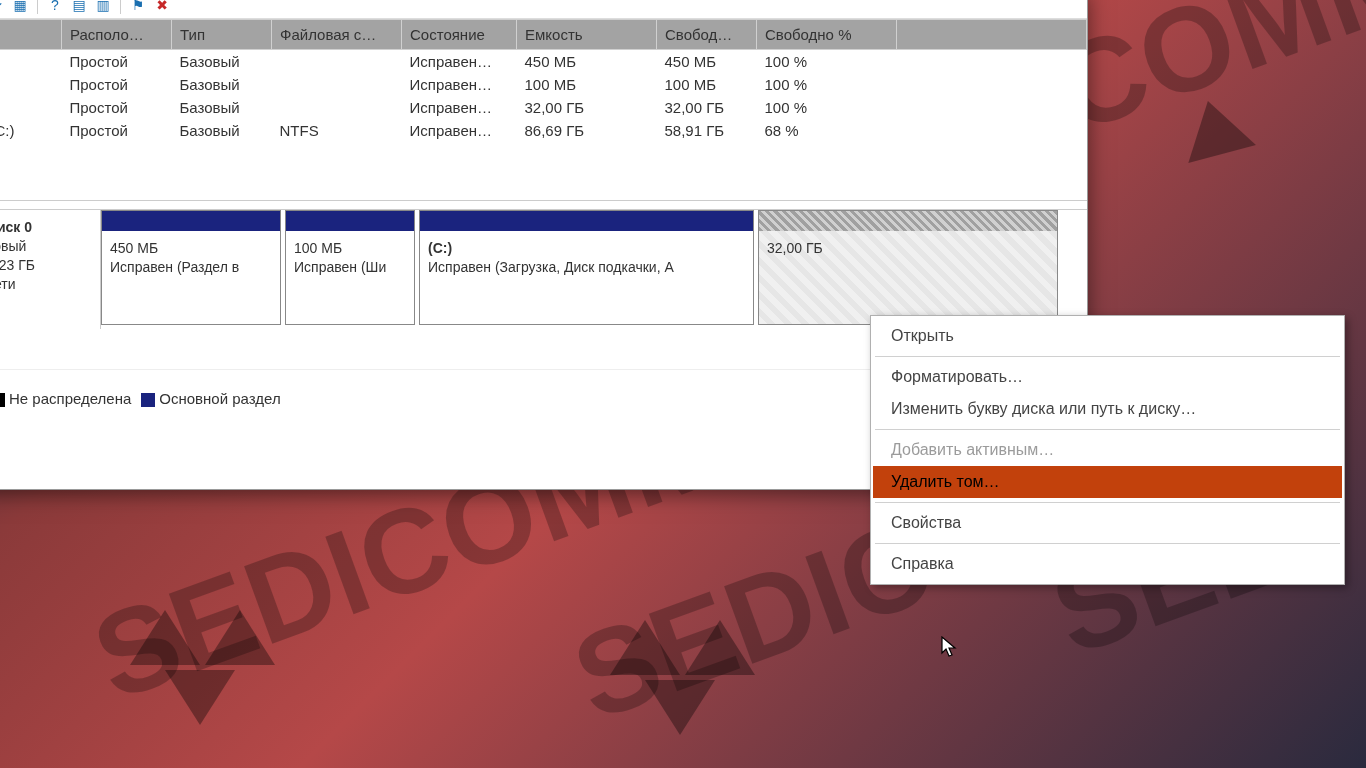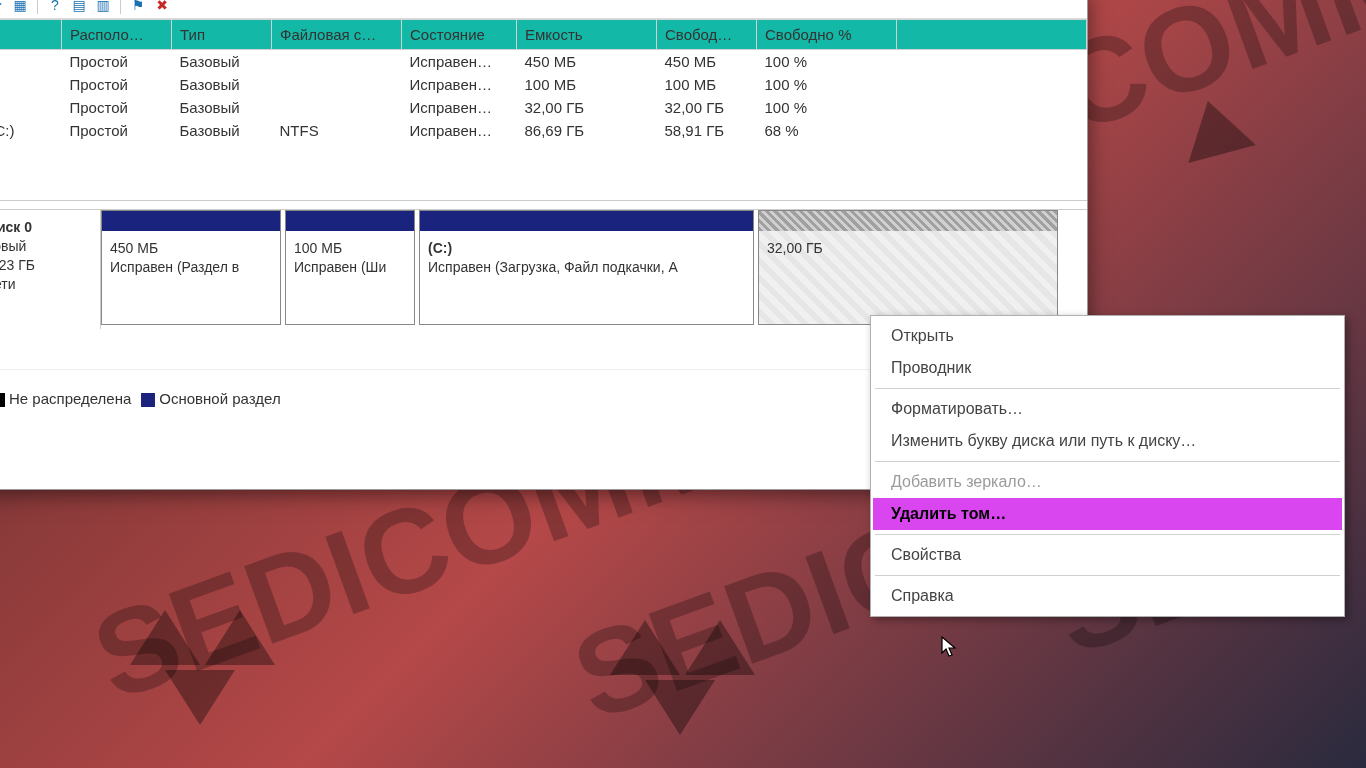--- a/index.html
+++ b/index.html
@@ -74,21 +74,21 @@
   table.vol {
     width: 100%;
     border-collapse: collapse;
     font-size: 15px;
   }
   table.vol th {
     text-align: left;
     font-weight: 400;
     padding: 6px 8px;
     border: 1px solid #d0d0d0;
-    background: #14b8a6;
+    background: #a3a3a3;
     white-space: nowrap;
     overflow: hidden;
     text-overflow: ellipsis;
   }
   table.vol td {
     padding: 3px 8px;
     white-space: nowrap;
     overflow: hidden;
   }
   .disk-map {
@@ -169,23 +169,22 @@
     padding: 4px 2px;
     font-size: 16px;
     color: #444;
   }
   .menu-item {
     padding: 7px 18px;
     cursor: default;
     white-space: nowrap;
   }
   .menu-item.highlight {
-    background: #d946ef;
+    background: #c2410c;
     color: #000;
-    font-weight: bold;
   }
   .menu-item.disabled { color: #9b9b9b; }
   .menu-sep {
     height: 1px;
     background: #d0d0d0;
     margin: 4px 2px;
   }
   .cursor {
     position: absolute;
     left: 941px;
@@ -310,46 +309,45 @@
           <div class="part-header"></div>
           <div class="part-body">
             <div>100 МБ</div>
             <div>Исправен (Ши</div>
           </div>
         </div>
         <div class="partition" style="flex: 0 0 335px;">
           <div class="part-header"></div>
           <div class="part-body">
             <div><b>(C:)</b></div>
-            <div>Исправен (Загрузка, Файл подкачки, А</div>
+            <div>Исправен (Загрузка, Диск подкачки, А</div>
           </div>
         </div>
         <div class="partition selected" style="flex: 0 0 300px;">
           <div class="part-header"></div>
           <div class="part-body">
             <div>32,00 ГБ</div>
           </div>
         </div>
       </div>
   </div>
 
   <div class="legend">
     <span><span class="legend-sw unalloc"></span><span>Не распределена</span></span>
     <span><span class="legend-sw primary"></span><span>Основной раздел</span></span>
   </div>
 </div>
 
 <div class="context-menu" id="ctx-menu">
     <div class="menu-item">Открыть</div>
-    <div class="menu-item">Проводник</div>
     <div class="menu-sep"></div>
     <div class="menu-item">Форматировать…</div>
     <div class="menu-item">Изменить букву диска или путь к диску…</div>
     <div class="menu-sep"></div>
-    <div class="menu-item disabled">Добавить зеркало…</div>
+    <div class="menu-item disabled">Добавить активным…</div>
     <div class="menu-item highlight">Удалить том…</div>
     <div class="menu-sep"></div>
     <div class="menu-item">Свойства</div>
     <div class="menu-sep"></div>
     <div class="menu-item">Справка</div>
   </div>
 
 <div class="cursor">
   <svg width="20" height="24" viewBox="0 0 20 24">
       <path d="M1 1 L1 17 L5 13 L8 20 L11 19 L8 12 L14 12 Z" fill="#fff" stroke="#000" stroke-width="1.2"></path>

